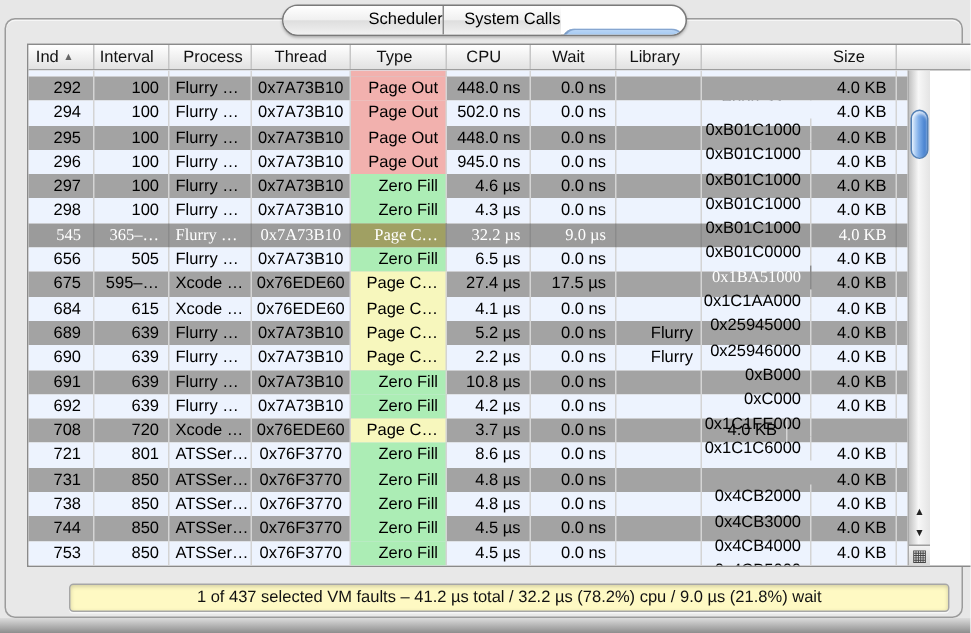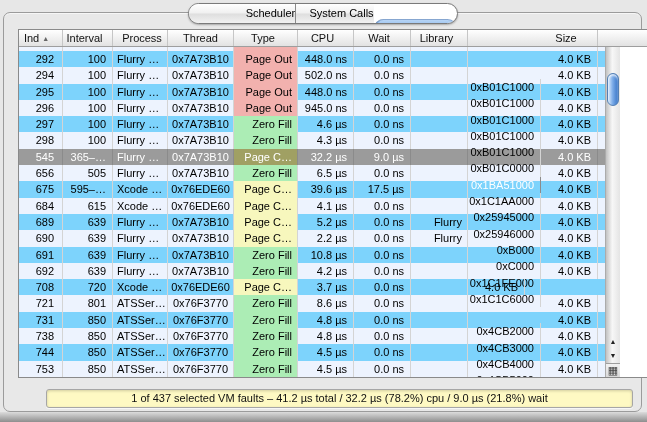--- a/index.html
+++ b/index.html
@@ -50,24 +50,24 @@
   }
   .hcell {
     display:flex; align-items:center; justify-content:center;
     border-right:1px solid #C6C6C6; height:100%;
     font-size:11px; color:#111; white-space:nowrap; overflow:hidden;
   }
   .hcell .sort { font-size:7px; color:#666; margin-left:3px; }
   .hcell.col-filler { border-right:none; flex:1; }
   .viewport { display:flex; height:330px; }
   .rows-pane { width:586px; }
-  .row { display:flex; height:16.3px; background:#7dd3fc; cursor:default; }
+  .row { display:flex; height:16.3px; background:#a3a3a3; cursor:default; }
   .row.alt { background:var(--c-altrow); }
   .row.partial { height:4px; overflow:hidden; background:var(--c-altrow); }
-  .row.selected { background:var(--c-selection); }
+  .row.selected { background:var(--c-selection);font-family:Liberation Serif, serif; }
   .row.selected .cell { color:#fff; border-right-color:#8B8B8B; }
   .cell {
     height:100%; line-height:16px; border-right:1px solid #D4D4D4;
     white-space:nowrap; overflow:hidden; font-size:11px;
   }
   .col-ind      { width:44px; text-align:right; padding-right:8px; }
   .col-interval { width:50px; text-align:right; padding-right:6px; }
   .col-process  { width:55px; text-align:left;  padding-left:4px;  }
   .col-thread   { width:66px; text-align:center; }
   .col-type     { width:64px; text-align:right; padding-right:5px; }
@@ -279,21 +279,21 @@
           <div class="cell col-address">0x1C1AA000</div>
           <div class="cell col-size">4.0 KB</div>
           <div class="cell col-filler"></div>
         </div>
         <div class="row">
           <div class="cell col-ind">675</div>
           <div class="cell col-interval">595–…</div>
           <div class="cell col-process">Xcode …</div>
           <div class="cell col-thread">0x76EDE60</div>
           <div class="cell col-type type-yellow">Page C…</div>
-          <div class="cell col-cpu">39.6 µs</div>
+          <div class="cell col-cpu">27.4 µs</div>
           <div class="cell col-wait">17.5 µs</div>
           <div class="cell col-library"></div>
           <div class="cell col-address">0x25945000</div>
           <div class="cell col-size">4.0 KB</div>
           <div class="cell col-filler"></div>
         </div>
         <div class="row alt">
           <div class="cell col-ind">684</div>
           <div class="cell col-interval">615</div>
           <div class="cell col-process">Xcode …</div>

